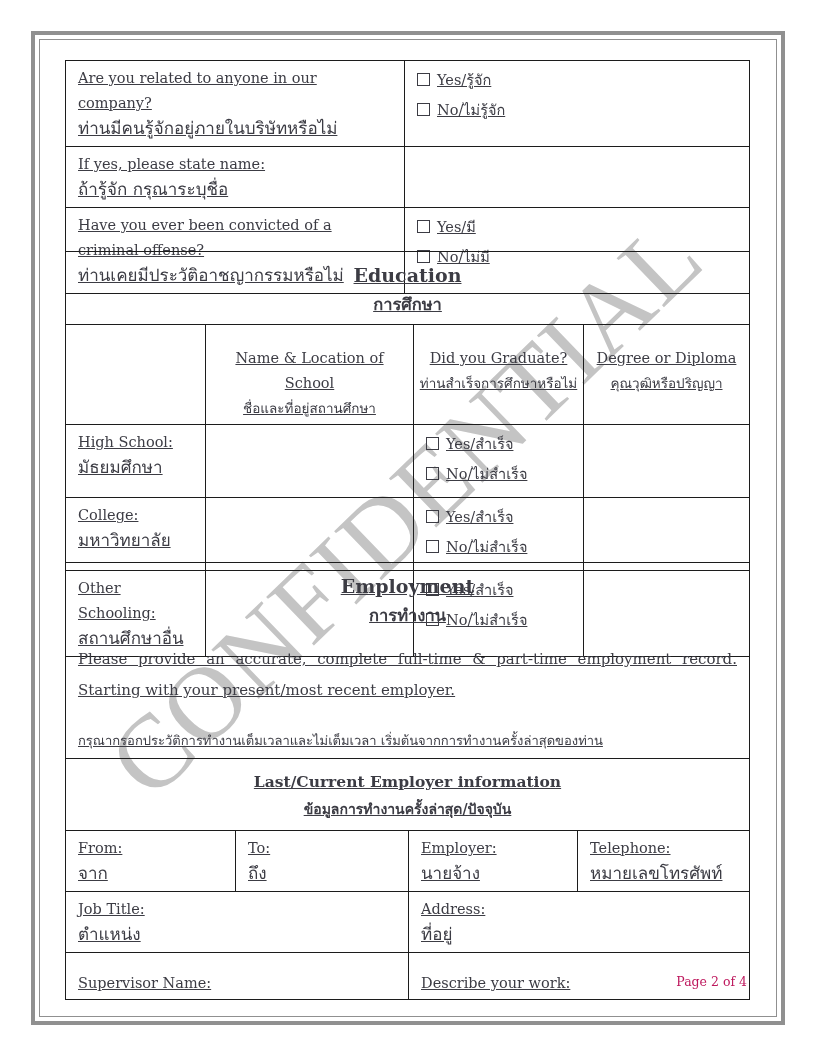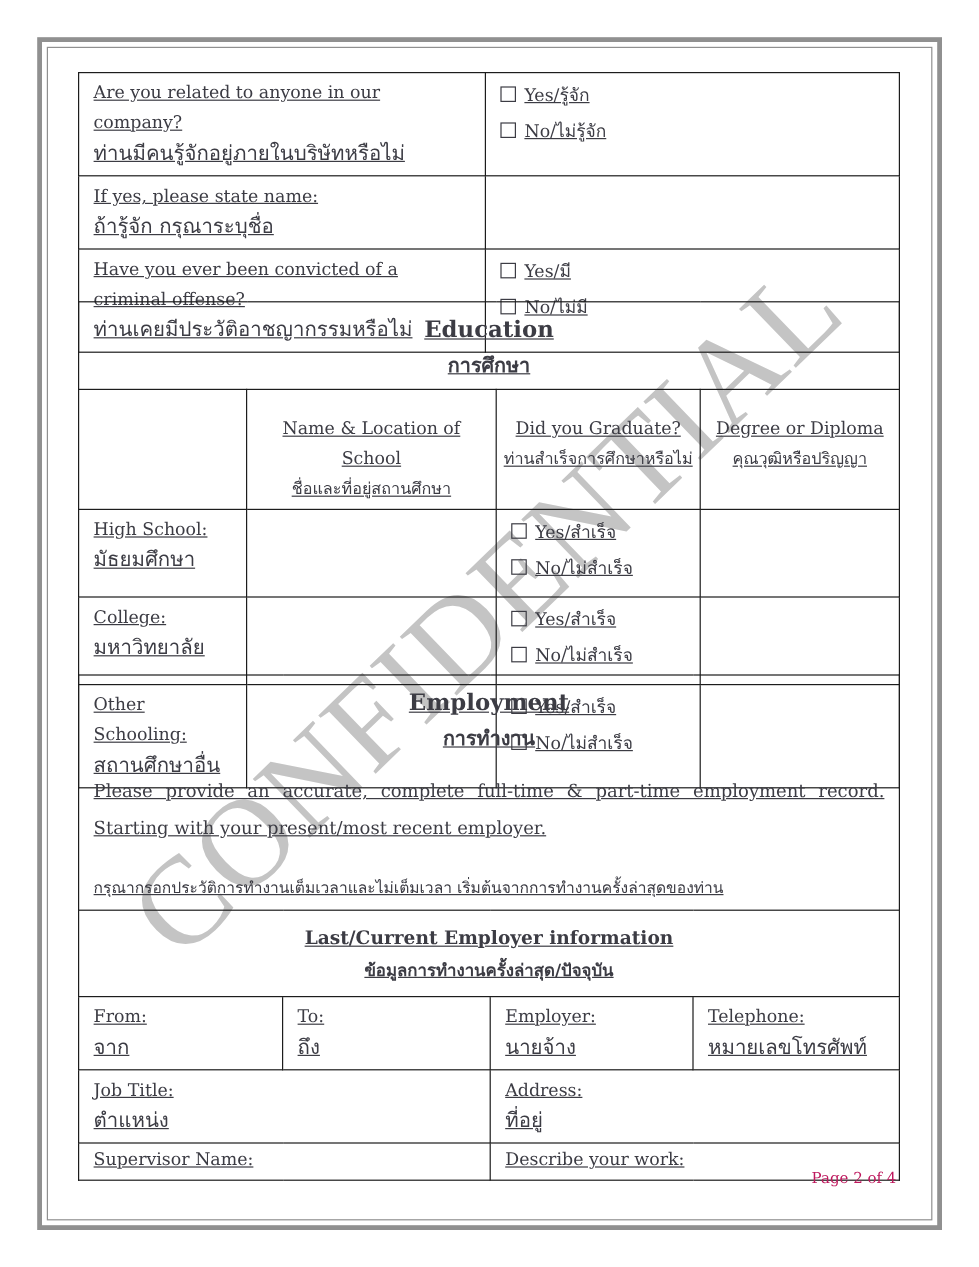--- a/index.html
+++ b/index.html
@@ -40,21 +40,21 @@
   .hdr-cell { text-align:center; padding:4px 4px; }
   .hdr-en { font-size:14.5px; line-height:25px;margin-top:17px; }
   .hdr-th { font-size:13.5px; line-height:24px; }
 
   .intro-en { font-size:15px; line-height:31px; text-align:justify; margin-top:14px; }
   .intro-th { font-size:13px; line-height:25px; margin-top:22px; }
 
   .emp-hdr-en { font-size:15.5px; font-weight:bold; line-height:29px; }
   .emp-hdr-th { font-size:14px;  font-weight:bold; line-height:27px; }
 
-  .single { padding-top:2px; padding-bottom:3px; }
+  .single { padding-top:18px; padding-bottom:3px; }
 
   .page-num { position:absolute; top:974px; left:560px; width:187px;
     text-align:right; font-size:12.5px; color:#be185d; z-index:1; }
 
   
   .r-h59{height:59px}.r-h56{height:56px}.r-h67{height:67px}
   .r-h73{height:73px}.r-h53{height:53px}.r-h58{height:58px}
   .r-h174{height:174px}.r-h72{height:72px}.r-h52{height:52px}.r-h26{height:26px}
 </style>
 </head>

